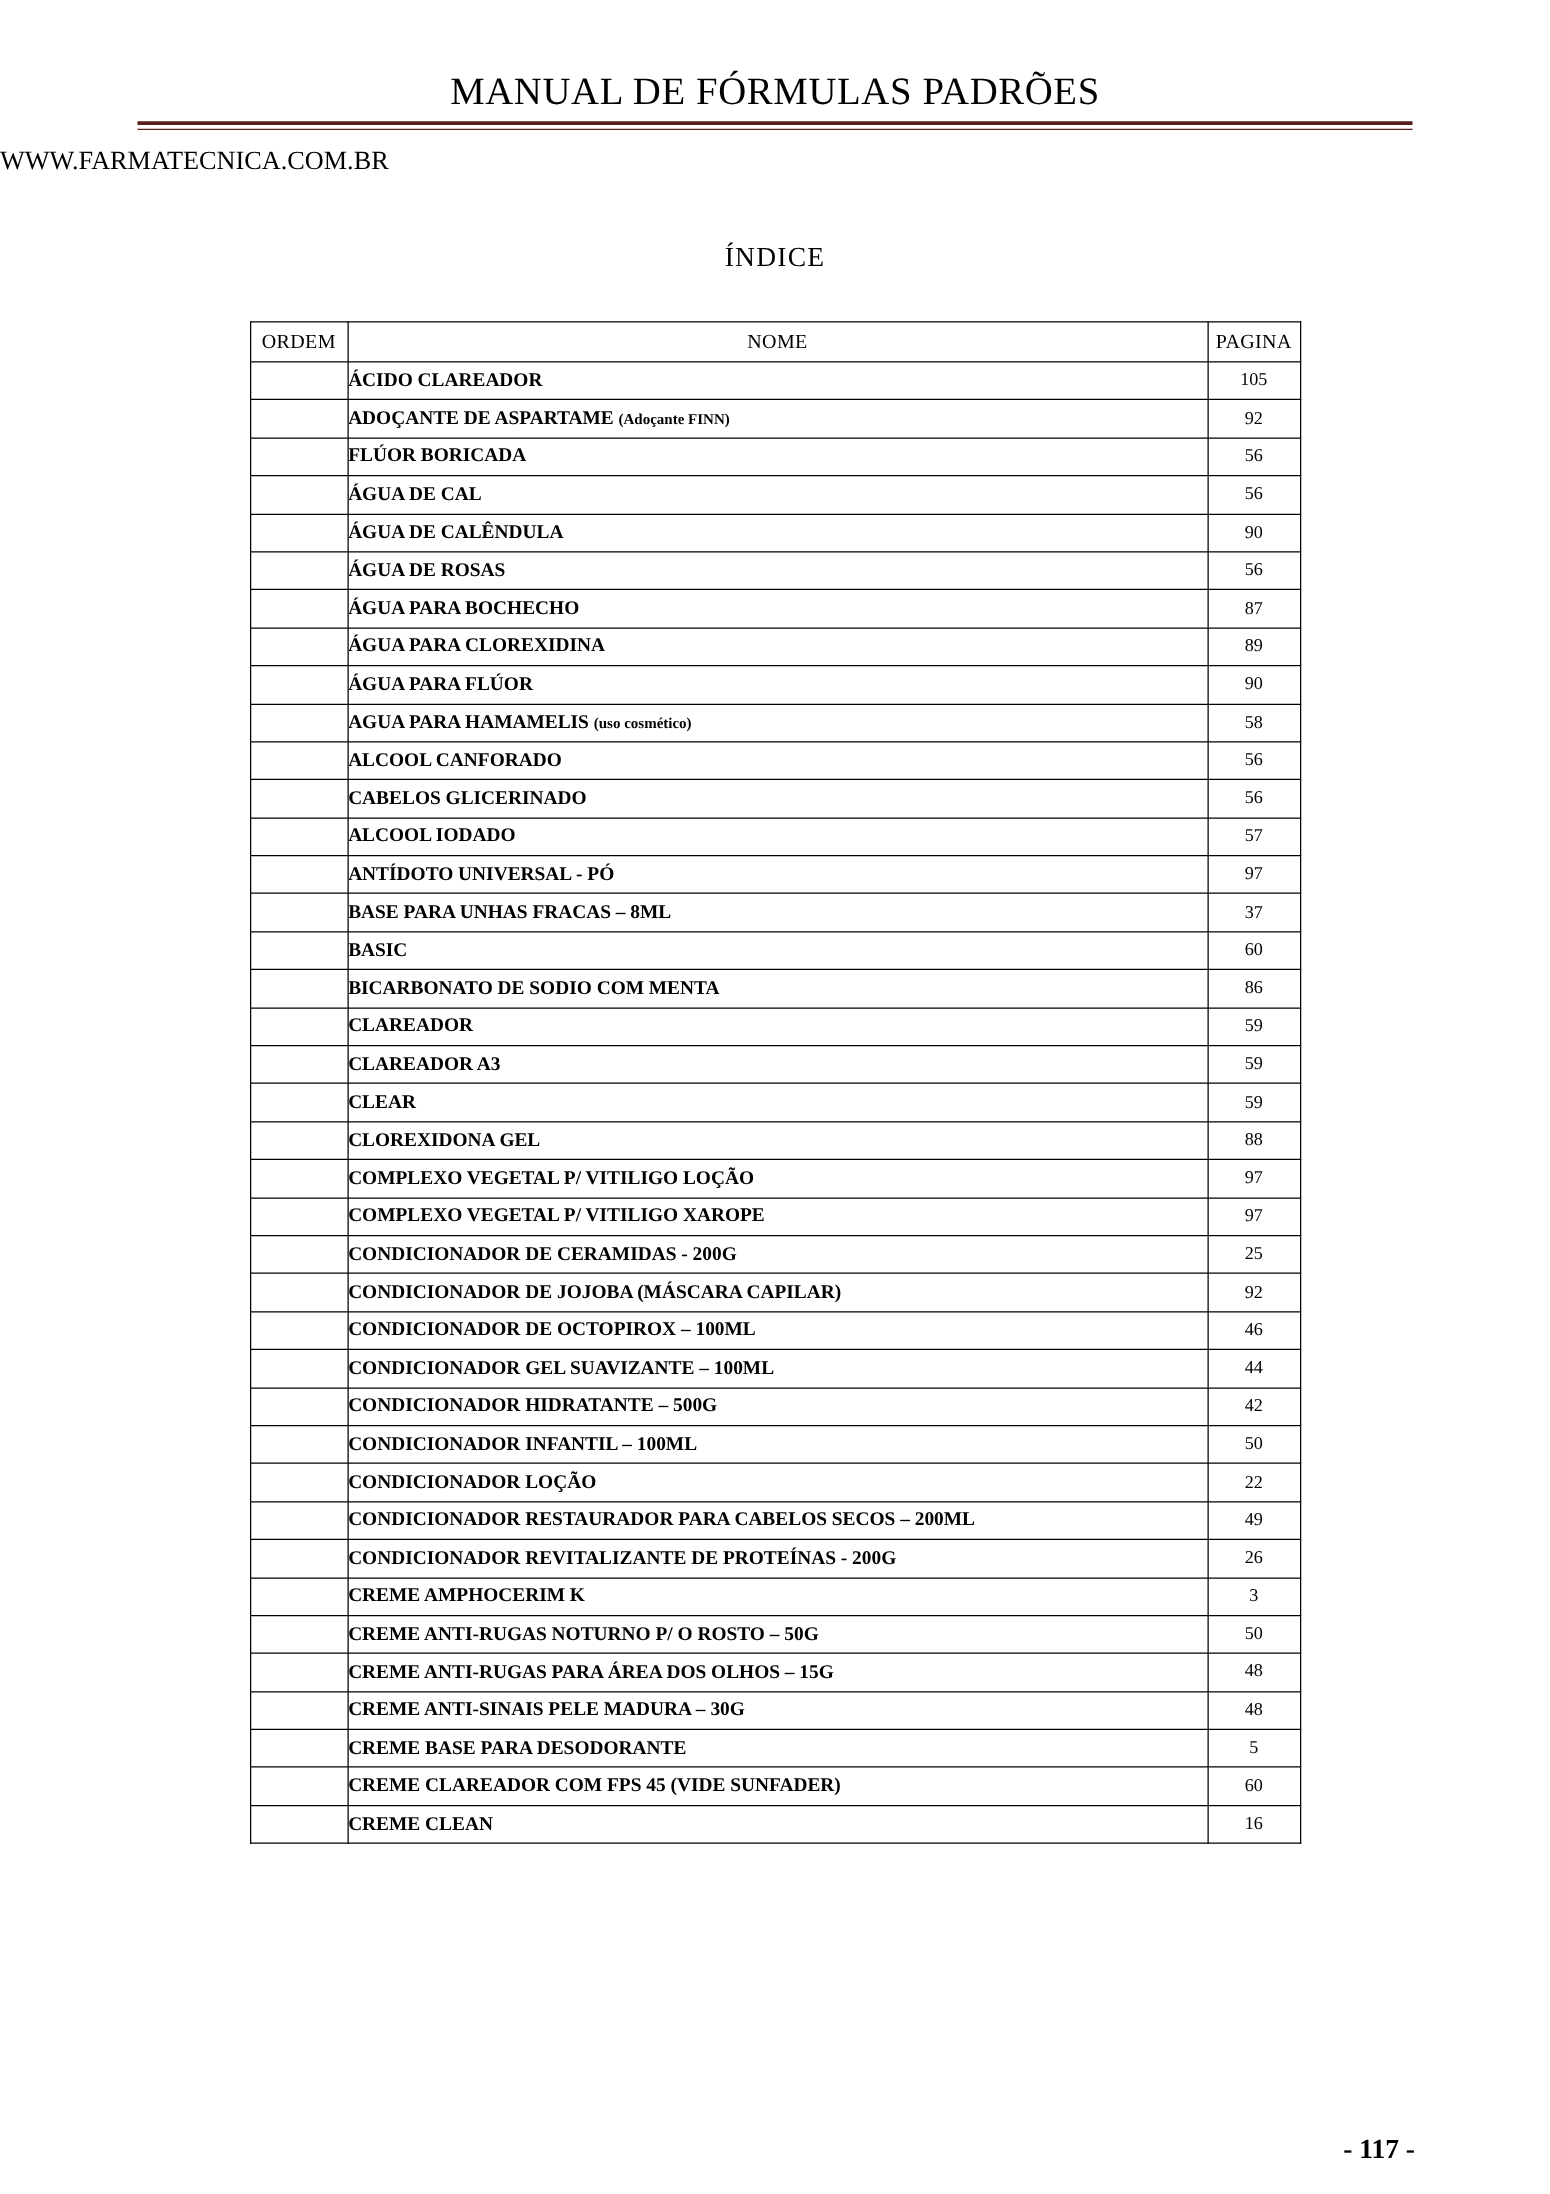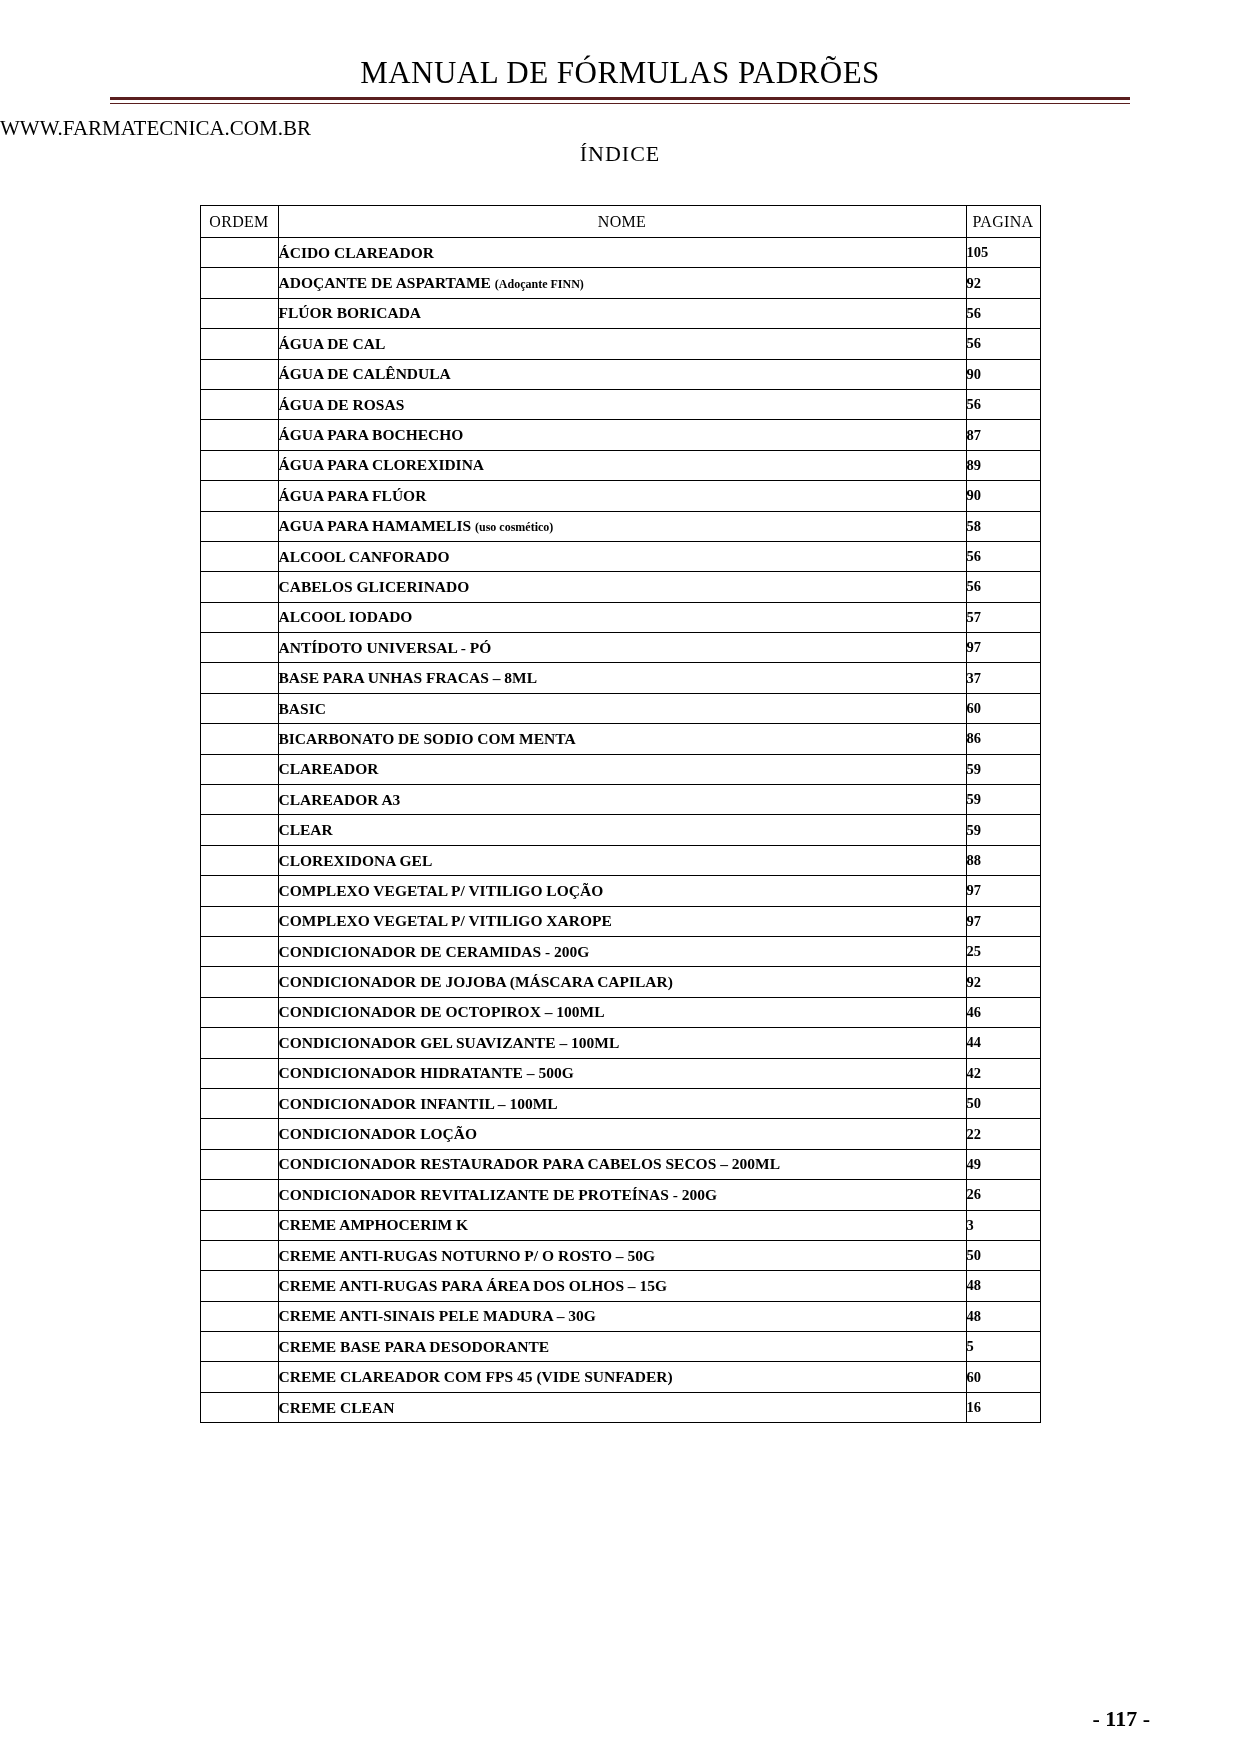--- a/index.html
+++ b/index.html
@@ -47,20 +47,21 @@
   }
   .doc-subtitle {
     text-align: left;
     font-size: 21px;
     margin-top: 12px;
     font-family: "Liberation Serif", serif;
   }
   .index-heading {
     text-align: center;
     font-size: 22px;
+    margin-top: 52px;
     letter-spacing: 1px;
   }
   table.index-table {
     border-collapse: collapse;
     margin: 38px auto 0 auto;
     width: 840px;
     table-layout: fixed;
   }
   table.index-table td, table.index-table th {
     border: 1px solid #000000;
@@ -87,29 +88,29 @@
     padding-left: 13px;
     font-weight: bold;
     font-size: 15.5px;
     white-space: nowrap;
     overflow: hidden;
   }
   td.cell-nome .sm {
     font-size: 12px;
   }
   td.cell-pag {
-    text-align: left;
+    text-align: center;
     padding-right: 13px;
     font-family: "Liberation Sans", sans-serif;
     font-size: 14.5px;
-    font-weight: bold;
+    font-weight: normal;
   }
   .page-number {
     position: absolute;
-    right: 90px;
+    right: 108px;
     bottom: 78px;
     font-size: 22px;
     font-weight: bold;
     font-family: "Liberation Serif", serif;
   }
 </style>
 </head>
 <body>
 
 <div class="page">

